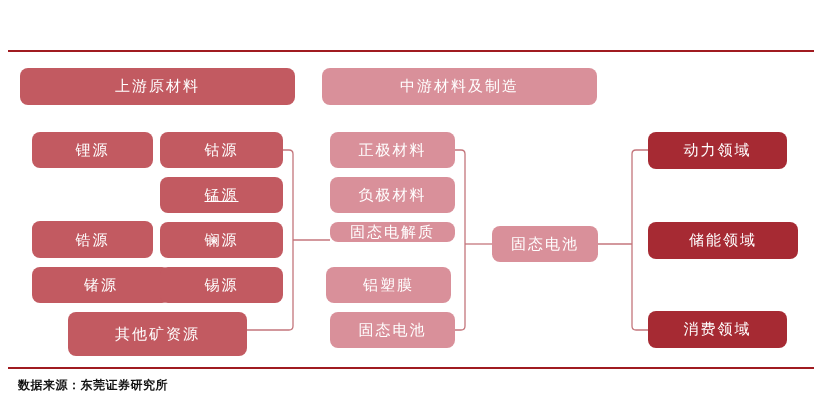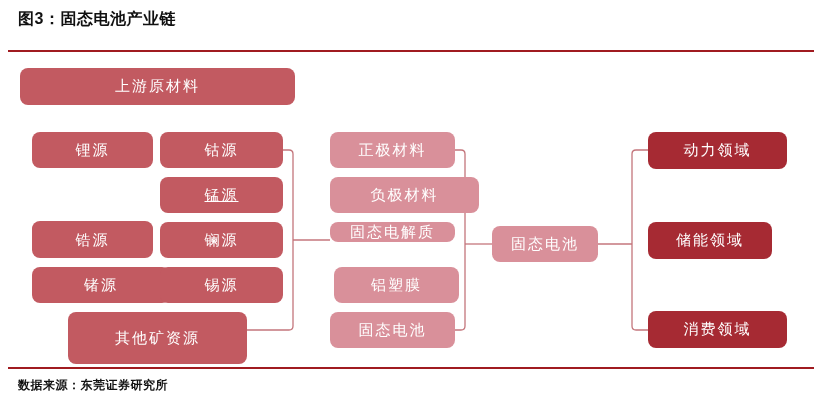--- a/index.html
+++ b/index.html
@@ -44,57 +44,57 @@
     stroke: var(--connector);
     stroke-width: 1.3;
     fill: none;
   }
 </style>
 </head>
 <body>
 
 <div class="page">
 
-  <div class="fig-title">图3：固态电池产业链</div>
   <div class="rule top"></div>
 
   <svg class="connectors" width="814" height="400">
     <path d="M283 150 H289 Q293 150 293 154 V326 Q293 330 289 330 H247"></path>
     <path d="M293 240 H330"></path>
     <path d="M455 150 H461 Q465 150 465 154 V326 Q465 330 461 330 H455"></path>
     <path d="M465 244 H492"></path>
     <path d="M598 244 H632"></path>
     <path d="M648 150 H636 Q632 150 632 154 V326 Q632 330 636 330 H648"></path>
   </svg>
 
   <div class="node hdr rose" style="left:20px; width:275px;">上游原材料</div>
+  <div class="node hdr pink" style="left:322px; width:275px;">中游材料及制造</div>
 
   <div>
     <div class="node rose" style="left:32px;  top:132px; width:121px; height:36px;">锂源</div>
     <div class="node rose" style="left:160px; top:132px; width:123px; height:36px;">钴源</div>
     <div class="node rose" style="left:32px;  top:177px; width:121px; height:34px;margin-top:44px;">镍源</div>
     <div class="node rose" style="left:160px; top:177px; width:123px; height:36px;text-decoration:underline;">锰源</div>
     <div class="node rose" style="left:32px;  top:222px; width:121px; height:36px;">锆源</div>
     <div class="node rose" style="left:160px; top:222px; width:123px; height:36px;">镧源</div>
     <div class="node rose" style="left:32px;  top:267px; width:138px; height:36px;">锗源</div>
     <div class="node rose" style="left:160px; top:267px; width:123px; height:36px;">锡源</div>
-    <div class="node rose" style="left:68px;  top:312px; width:179px; height:52px;">其他矿资源</div>
+    <div class="node rose" style="left:68px;  top:312px; width:179px; height:44px;">其他矿资源</div>
   </div>
 
   <div>
     <div class="node pink" style="left:330px; top:132px; width:125px; height:36px;">正极材料</div>
-    <div class="node pink" style="left:330px; top:177px; width:149px; height:36px;">负极材料</div>
+    <div class="node pink" style="left:330px; top:177px; width:125px; height:36px;">负极材料</div>
     <div class="node pink" style="left:330px; top:222px; width:125px; height:20px;">固态电解质</div>
-    <div class="node pink" style="left:334px; top:267px; width:125px; height:36px;">铝塑膜</div>
+    <div class="node pink" style="left:326px; top:267px; width:125px; height:36px;">铝塑膜</div>
     <div class="node pink" style="left:330px; top:312px; width:125px; height:36px;">固态电池</div>
     <div class="node pink" style="left:492px; top:226px; width:106px; height:36px;">固态电池</div>
   </div>
 
   <div>
     <div class="node dark" style="left:648px; top:132px; width:139px; height:37px;">动力领域</div>
-    <div class="node dark" style="left:648px; top:222px; width:124px; height:37px;">储能领域</div>
+    <div class="node dark" style="left:648px; top:222px; width:150px; height:37px;">储能领域</div>
     <div class="node dark" style="left:648px; top:311px; width:139px; height:37px;">消费领域</div>
   </div>
 
   <div class="rule bottom"></div>
   <div class="source-line">数据来源：东莞证券研究所</div>
 
 </div>
 
 </body></html>

